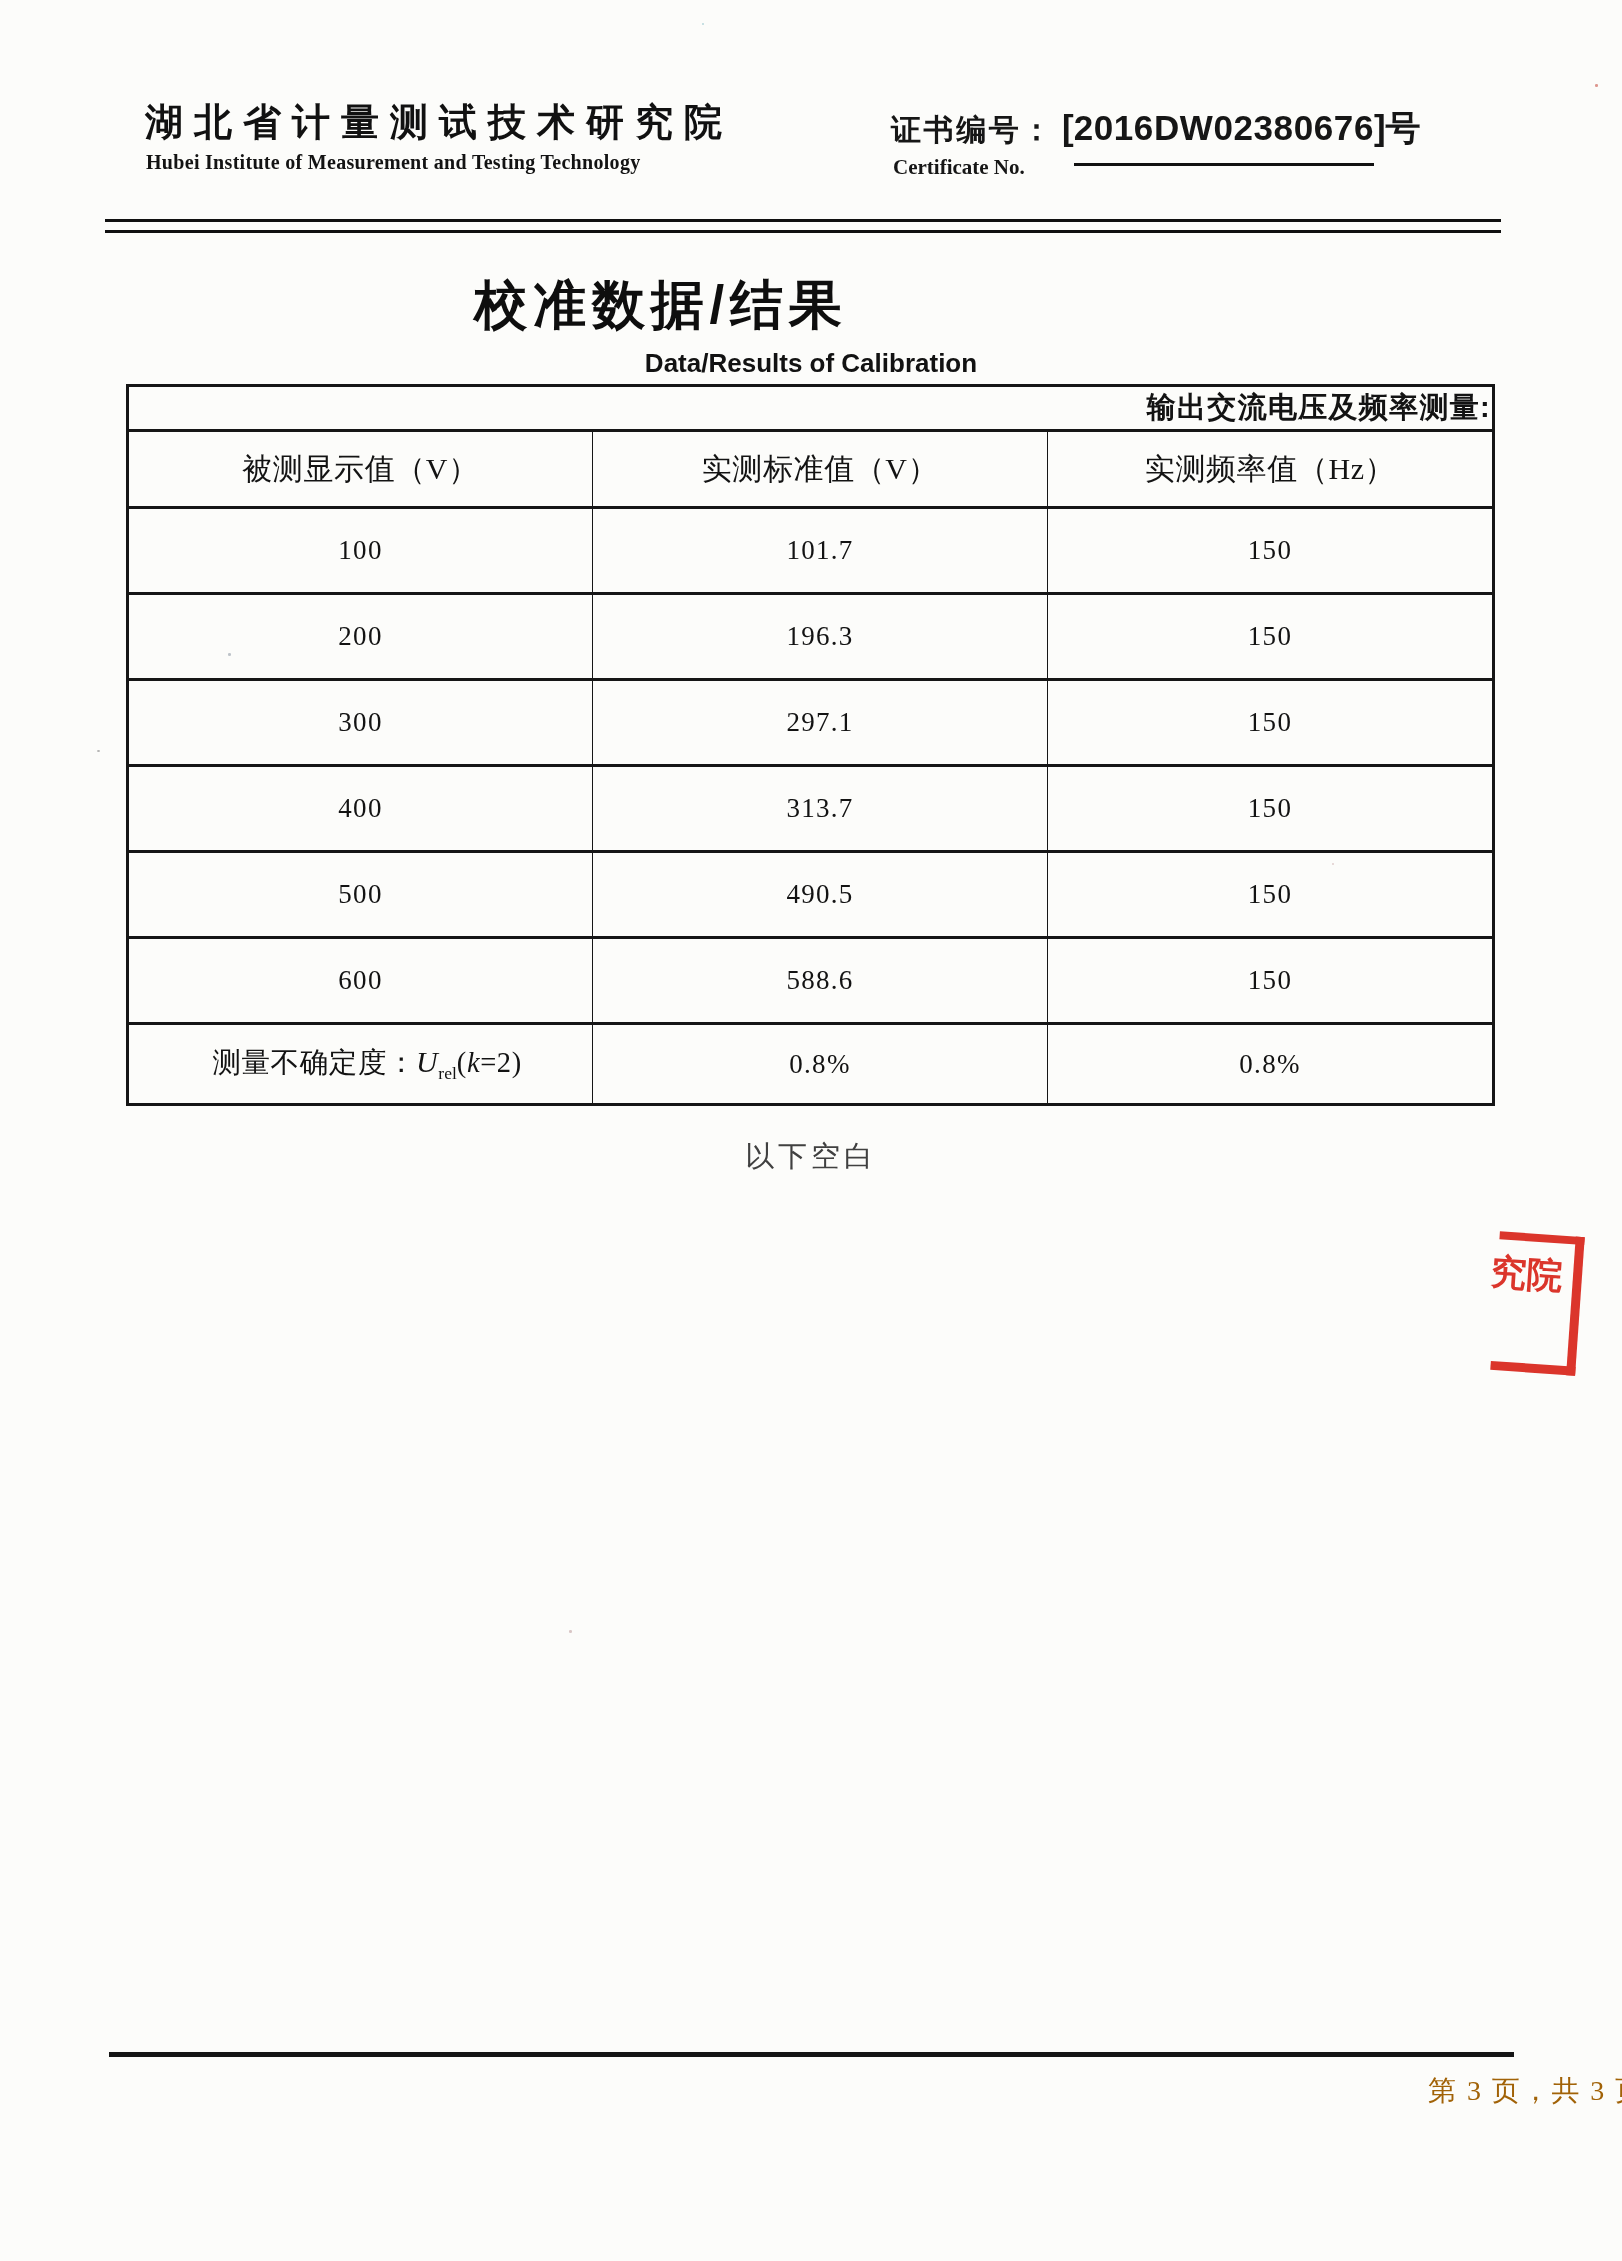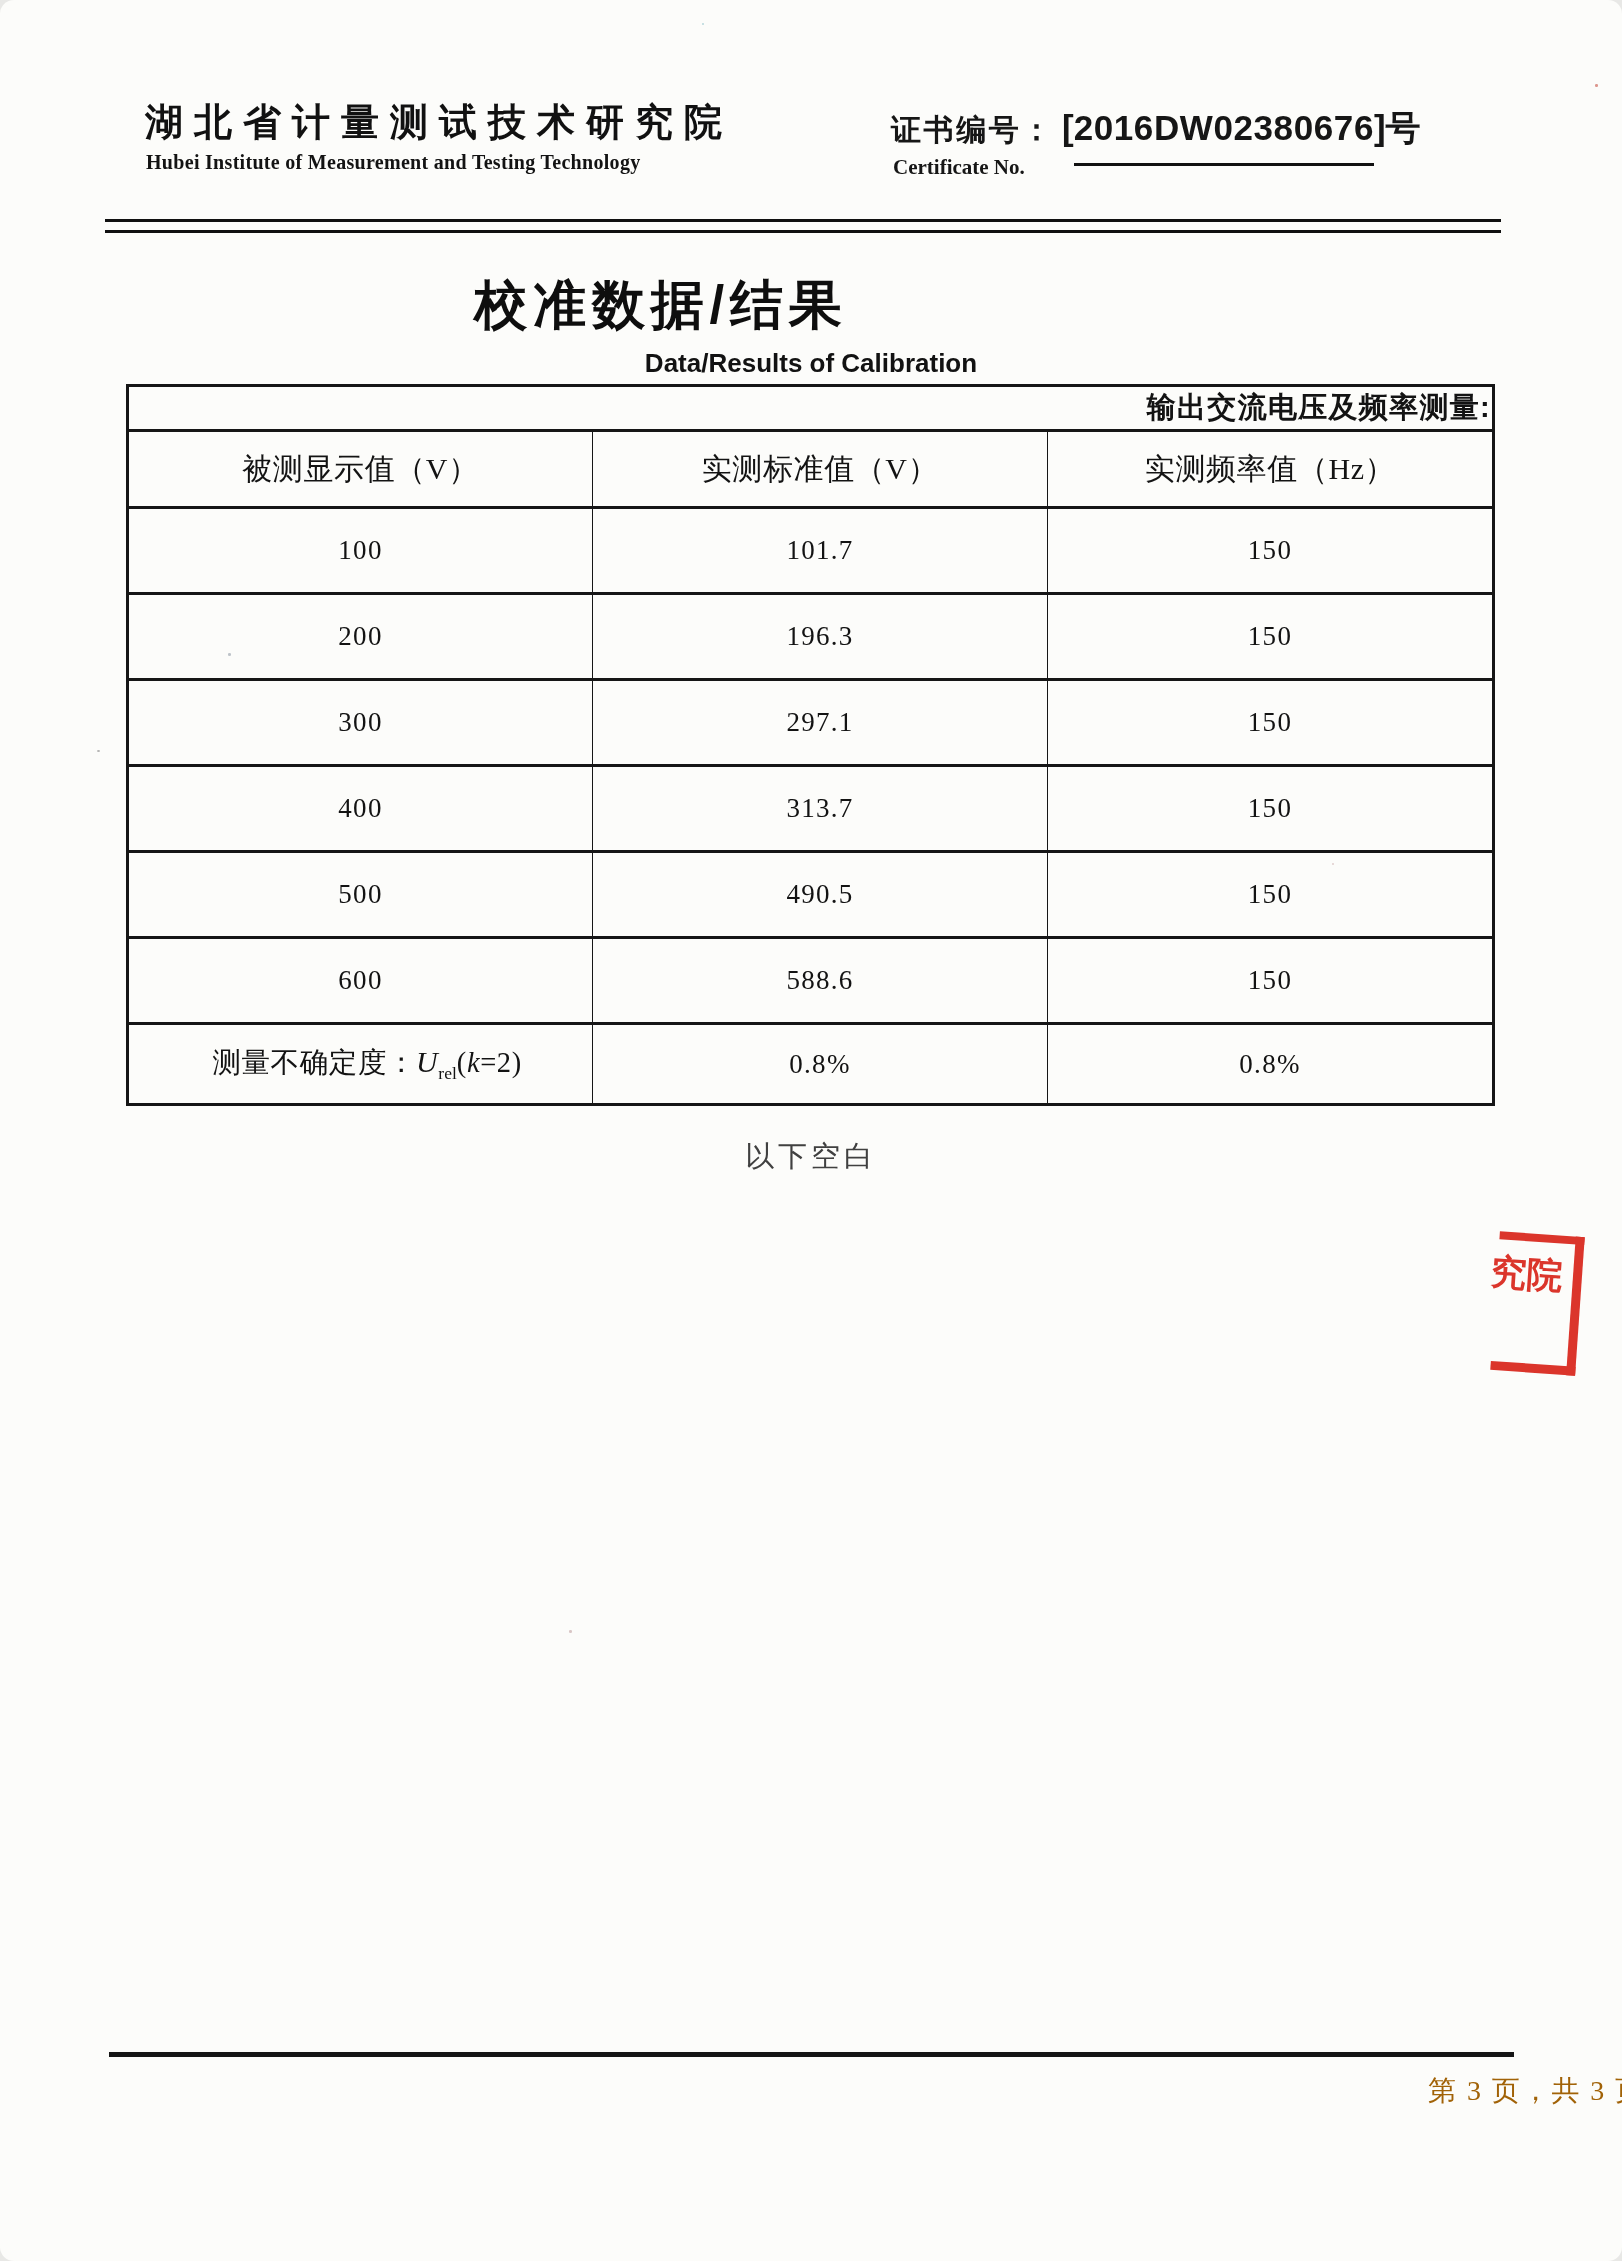--- a/index.html
+++ b/index.html
@@ -4,21 +4,20 @@
 <style>
   html,body{margin:0;padding:0;background:#e8e8e6;}
   .page{
     position:relative;
     width:1622px;height:2261px;
     margin:0 auto;
     background:#fcfcfa;
     overflow:hidden;
     color:#161616;
     font-family:"Liberation Serif", serif;
-    border-radius:14px;
   }
 
   
   .org-cn{
     position:absolute;left:145px;top:97px;
     font-family:"Liberation Sans", sans-serif;
     font-weight:bold;font-size:38px;letter-spacing:11px;
     white-space:nowrap;color:#111;
   }
   .org-en{

